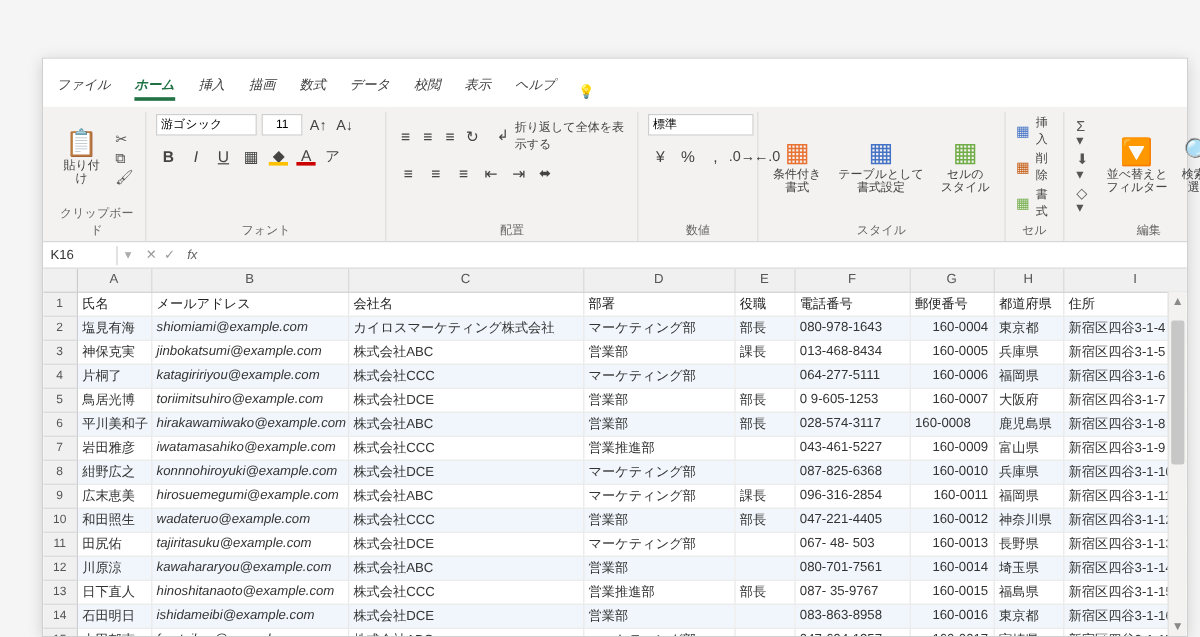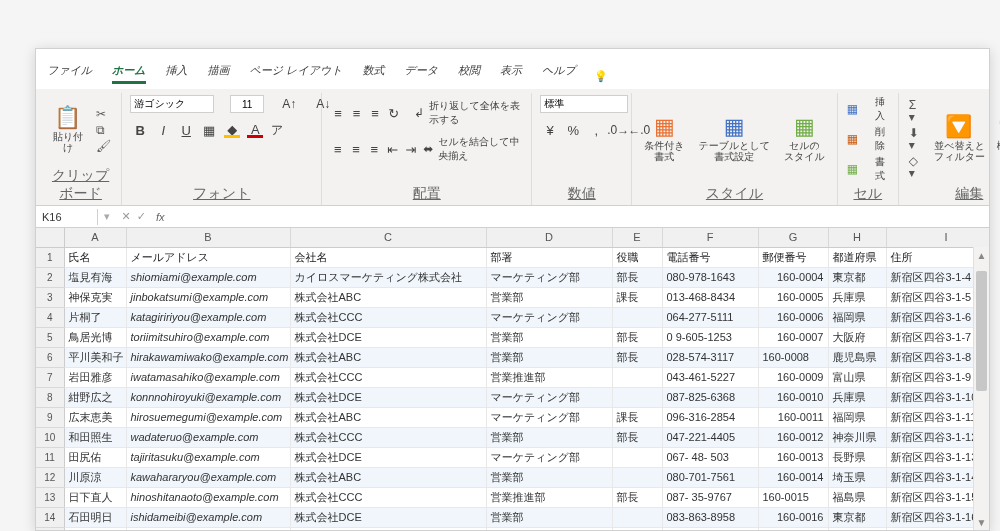--- a/index.html
+++ b/index.html
@@ -59,32 +59,32 @@
   }
   .ribbon-group {
     border-right: 1px solid #ddd;
     padding: 2px 8px 2px 8px;
     display: flex;
     flex-direction: column;
     justify-content: space-between;
   }
   .ribbon-group:last-child { border-right: none; }
   .group-content { display: flex; gap: 6px; align-items: center; flex: 1; }
-  .group-label { text-align: center; font-size: 14px; color: #666; padding-top: 2px; text-decoration: underline; }
+  .group-label { text-align: center; font-size: 10px; color: #666; padding-top: 2px; }
 
   .big-btn {
     display: flex; flex-direction: column; align-items: center;
     gap: 2px; padding: 2px 4px; cursor: pointer; text-align: center;
     min-width: 40px;
   }
   .big-btn .ico { font-size: 22px; line-height: 1; }
   .big-btn .lbl { font-size: 10px; line-height: 1.1; }
   .mini-stack { display: flex; flex-direction: column; gap: 2px; }
   .mini { padding: 1px 2px; font-size: 12px; line-height: 1; color:#555; cursor: pointer; }
-  .ctrl-row { display:flex; align-items:center; gap:16px; }
+  .ctrl-row { display:flex; align-items:center; gap:4px; }
   .font-select {
     width: 84px; height: 18px; border: 1px solid #cfcfcf; background:#fff;
     font-size: 10px; padding: 0 3px;
   }
   .size-select { width: 34px; height:18px; border:1px solid #cfcfcf; background:#fff; font-size:10px; text-align:center;}
   .btn-row { display:flex; gap:3px; align-items:center; margin-top:4px; }
   .ibtn { width:20px; height:18px; display:flex; align-items:center; justify-content:center; color:#444; cursor:pointer; font-size:13px;}
   .ibtn.small { width:18px; font-size:12px; }
   .color-underline { height:3px; width:16px; background:#c00; margin-top:-2px;}
   .color-underline.yel { background:#ffc000; }
@@ -144,21 +144,20 @@
 <body>
 
 <div class="excel-window">
   <div class="title-bar"></div>
 
   <div class="tabs">
     <div class="tab">ファイル</div>
     <div class="tab active">ホーム</div>
     <div class="tab">挿入</div>
     <div class="tab">描画</div>
-    <div class="tab">ページ レイアウト</div>
     <div class="tab">数式</div>
     <div class="tab">データ</div>
     <div class="tab">校閲</div>
     <div class="tab">表示</div>
     <div class="tab">ヘルプ</div>
     <div class="tell-me">
       <span>💡</span>
     </div>
   </div>
 
@@ -223,21 +222,20 @@
           <span class="ibtn small">↲</span>
           <span style="font-size:10px">折り返して全体を表示する</span>
         </div>
         <div class="btn-row">
           <span class="ibtn">≡</span>
           <span class="ibtn">≡</span>
           <span class="ibtn">≡</span>
           <span class="ibtn">⇤</span>
           <span class="ibtn">⇥</span>
           <span class="ibtn small">⬌</span>
-          <span style="font-size:10px">セルを結合して中央揃え</span>
         </div>
       </div>
       <div class="group-label">配置</div>
     </div>
 
     <div class="ribbon-group" style="min-width:100px">
       <div class="group-content" style="flex-direction:column;align-items:flex-start;gap:4px">
         <input class="font-select" style="width: 88px;" value="標準">
         <div class="btn-row">
           <span class="ibtn">¥</span>
@@ -497,21 +495,21 @@
   <td class="cell">新宿区四谷3-1-14</td>
   </tr>
           <tr>
             <td class="row-h">13</td>
   <td class="cell">日下直人</td>
   <td class="cell email">hinoshitanaoto@example.com</td>
   <td class="cell">株式会社CCC</td>
   <td class="cell">営業推進部</td>
   <td class="cell">部長</td>
   <td class="cell">087- 35-9767</td>
-  <td class="cell" style="text-align:left">160-0015</td>
+  <td class="cell" style="text-align:right">160-0015</td>
   <td class="cell">福島県</td>
   <td class="cell">新宿区四谷3-1-15</td>
   </tr>
           <tr class="stripe">
             <td class="row-h">14</td>
   <td class="cell">石田明日</td>
   <td class="cell email">ishidameibi@example.com</td>
   <td class="cell">株式会社DCE</td>
   <td class="cell">営業部</td>
   <td class="cell"></td>

